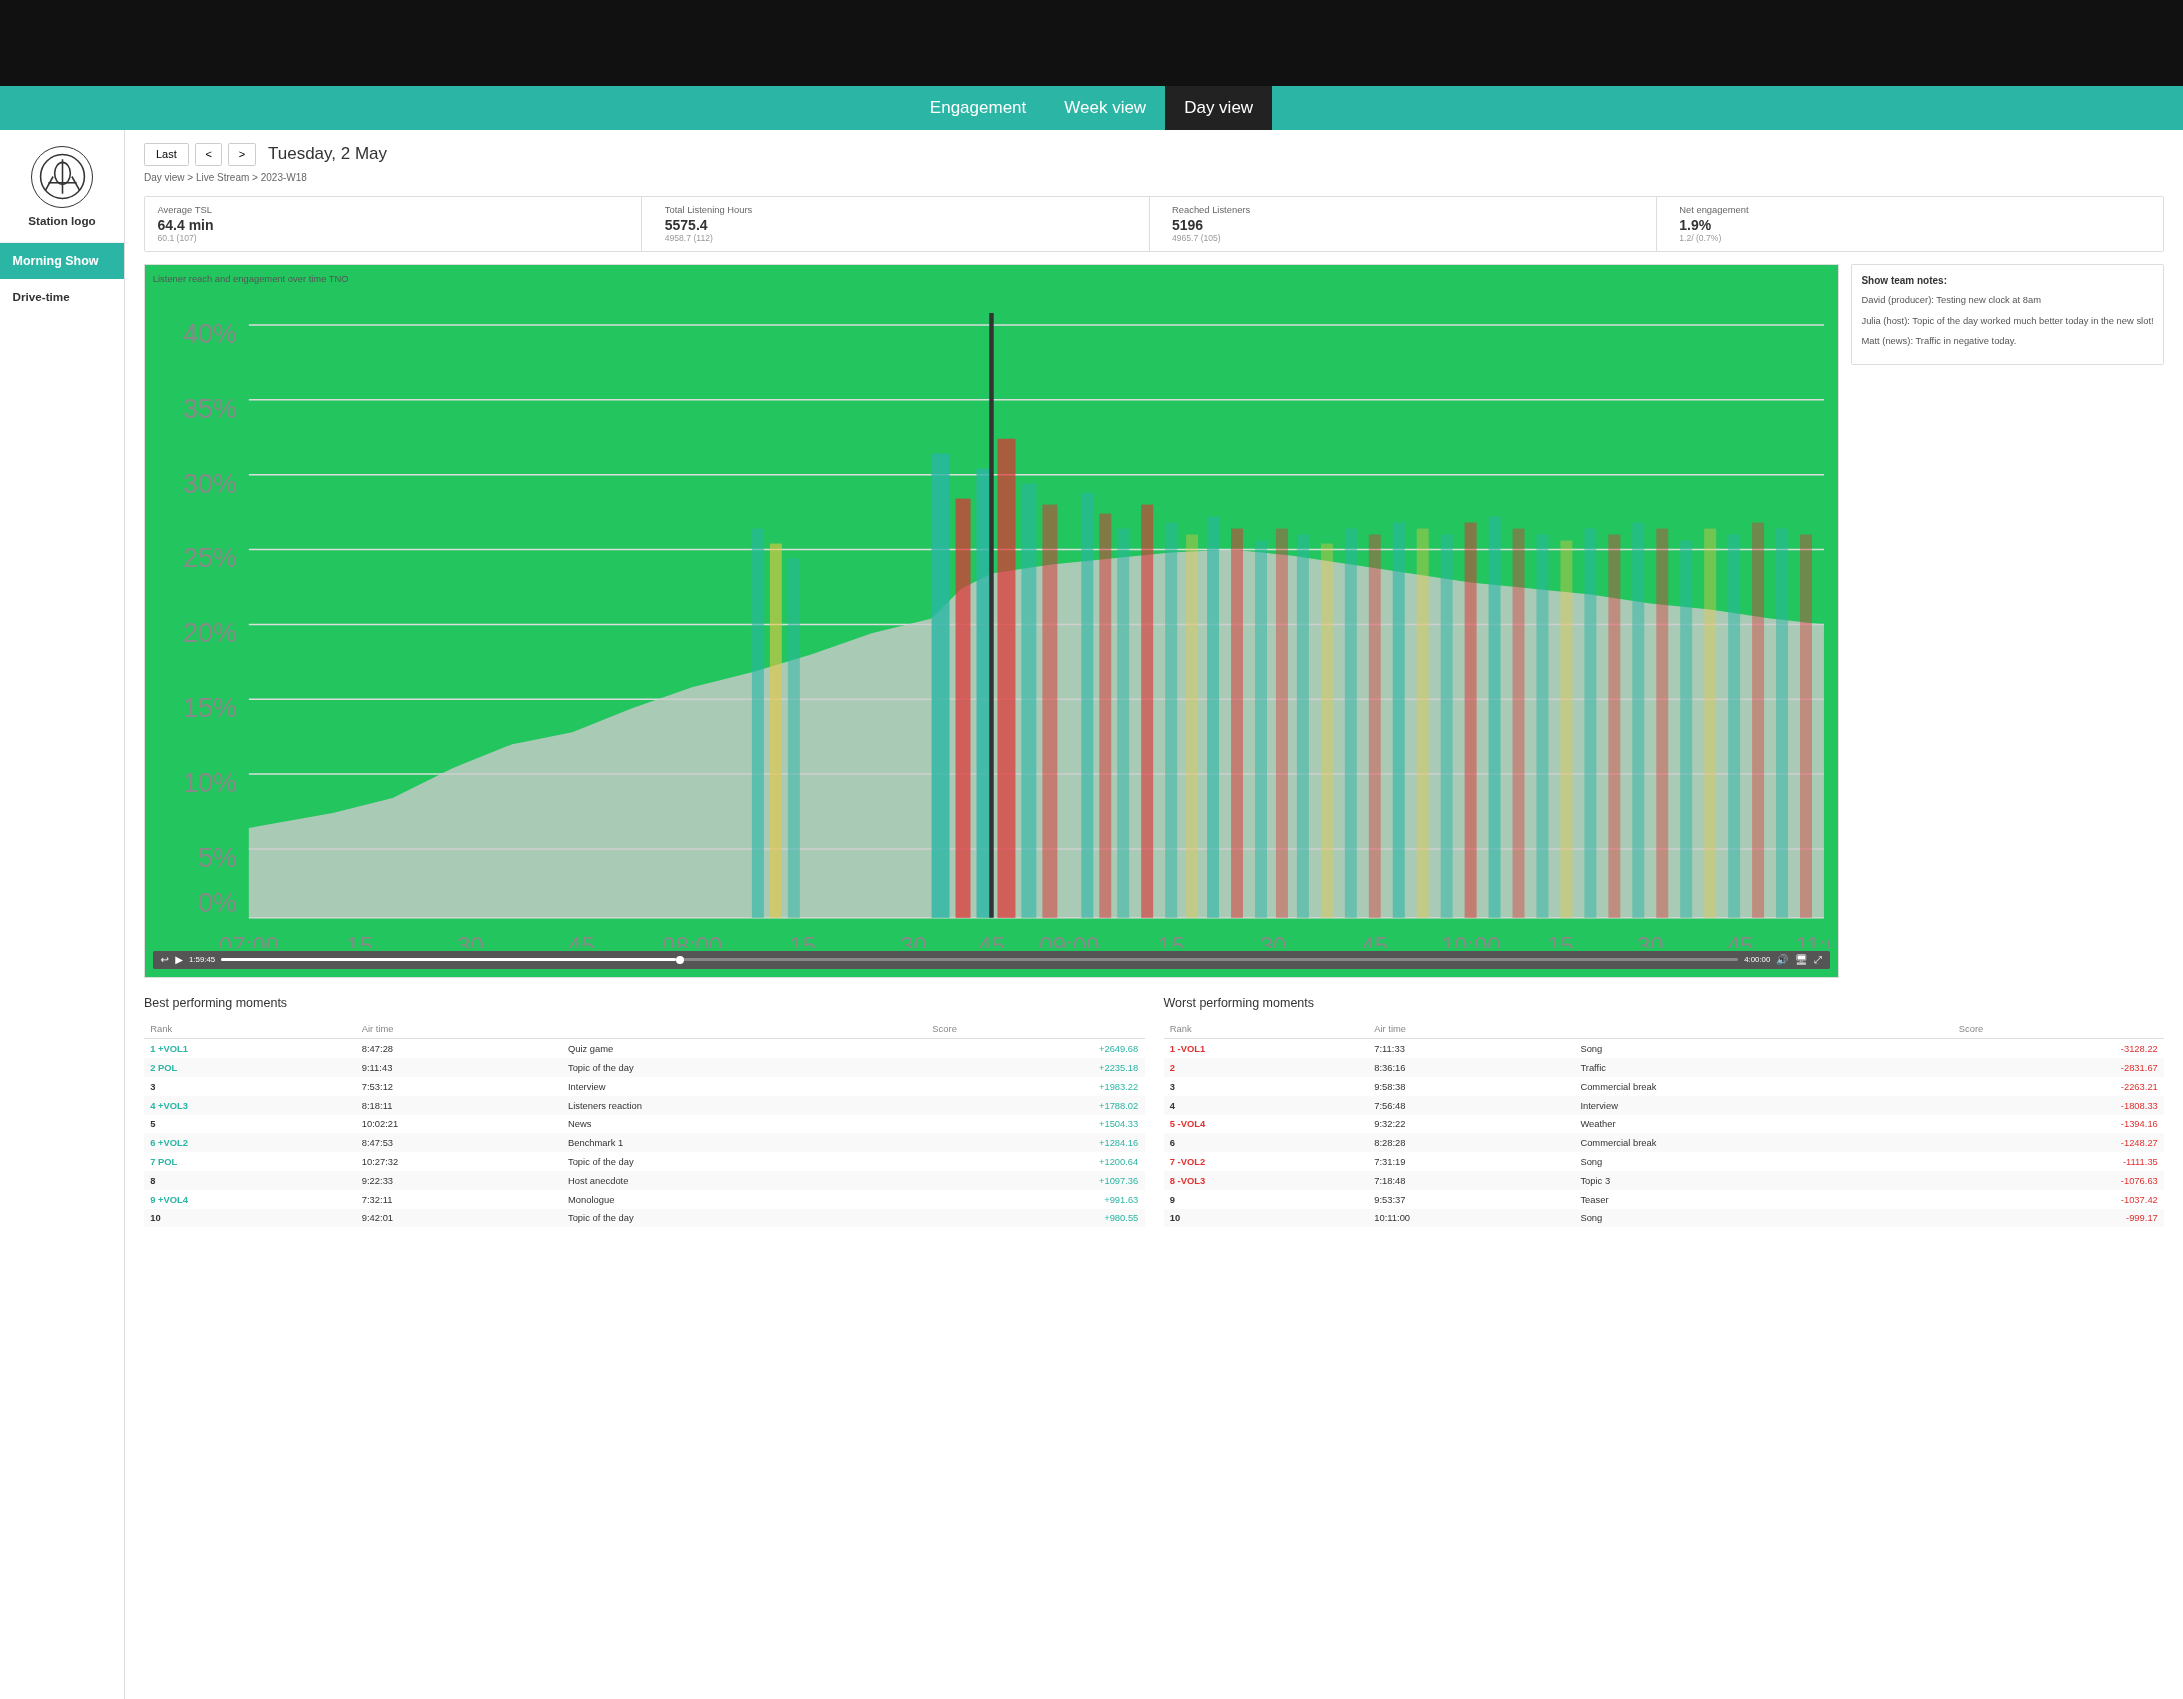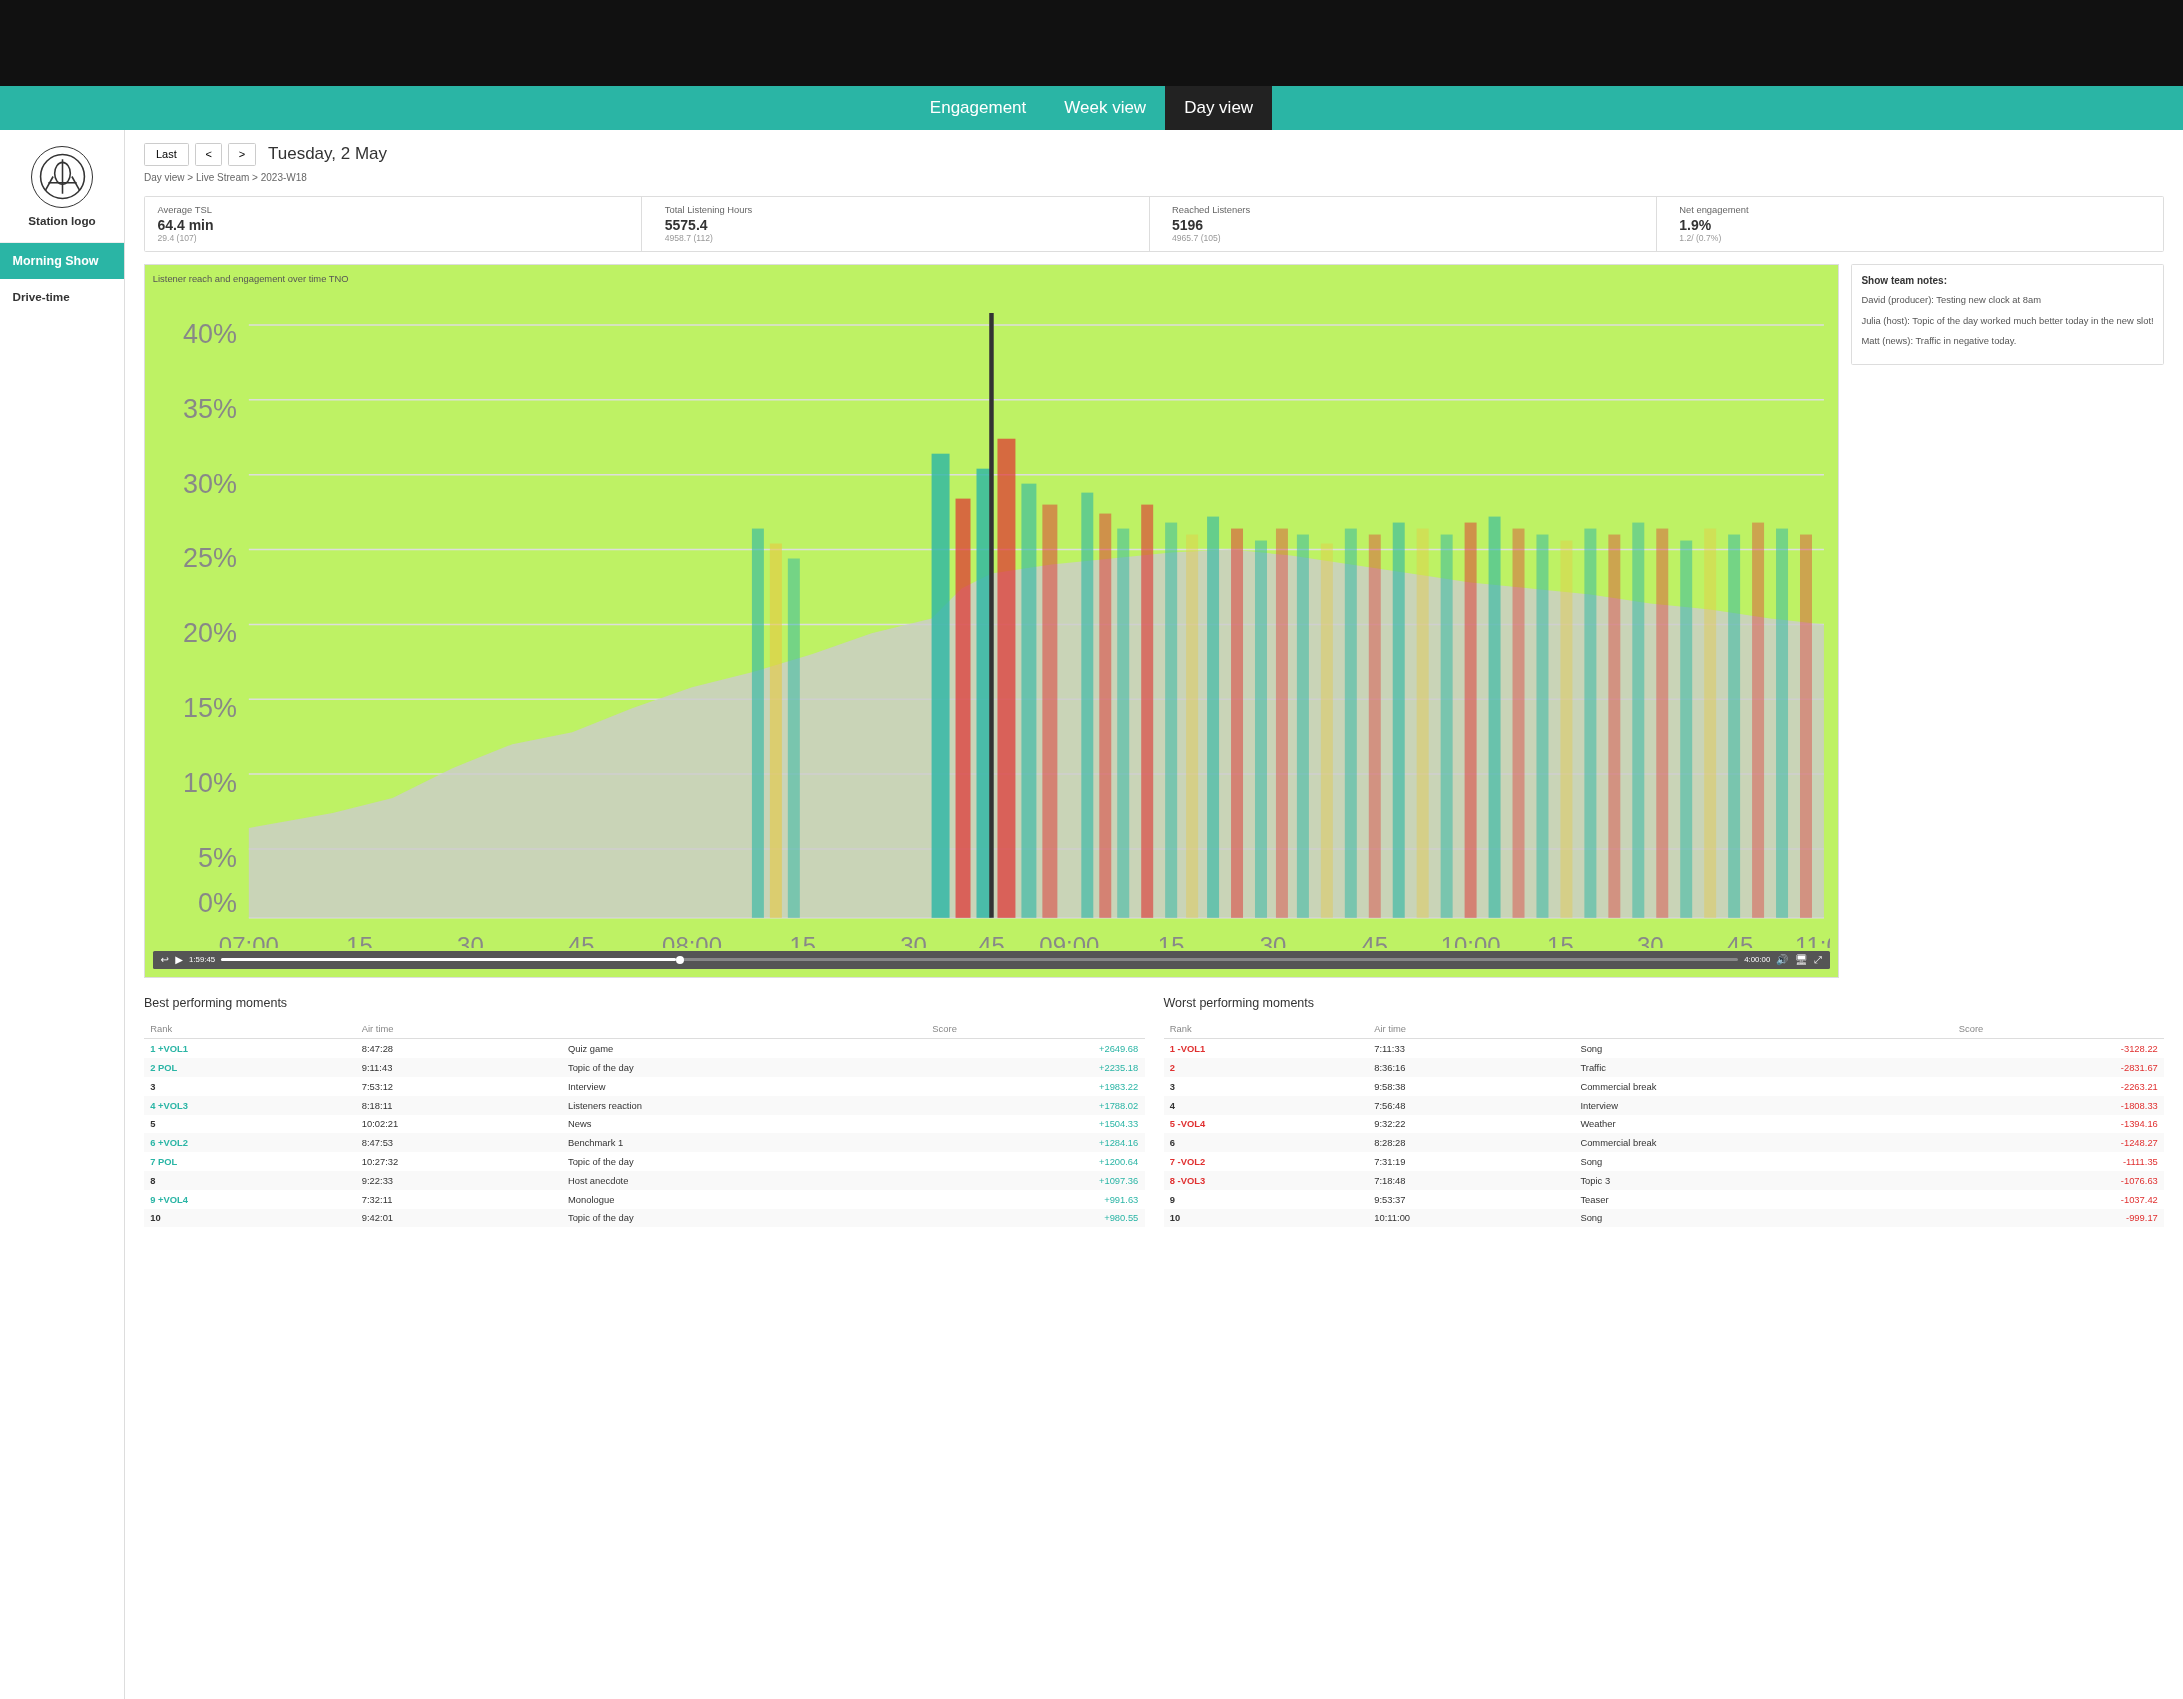--- a/index.html
+++ b/index.html
@@ -125,21 +125,21 @@
     .stat-cell:last-child { border-right: none; }
     .stat-label { font-size: 9.4px; color: #666; margin-bottom: 1.6px; }
     .stat-value { font-size: 14px; font-weight: 700; }
     .stat-sub { font-size: 8.6px; color: #999; }
 
     
     .chart-container {
       border: 0.8px solid #ddd;
       padding: 7.8px;
       margin-bottom: 12.5px;
-      background: #bef264;
+      background: #22c55e;
       position: relative;
     }
     .chart-title { font-size: 9.4px; color: #555; margin-bottom: 4.7px; }
 
     
     .player-bar {
       display: flex;
       align-items: center;
       gap: 6.2px;
       background: #555;
@@ -231,21 +231,21 @@
       <button class="date-arrow">&gt;</button>
       <span class="date-title">Tuesday, 2 May</span>
     </div>
 
     <div class="breadcrumb">Day view &gt; Live Stream &gt; 2023-W18</div>
 
     <div class="stats-row">
       <div class="stat-cell">
         <div class="stat-label">Average TSL</div>
         <div class="stat-value">64.4 min</div>
-        <div class="stat-sub">29.4 (107)</div>
+        <div class="stat-sub">60.1 (107)</div>
       </div>
       <div class="stat-cell">
         <div class="stat-label">Total Listening Hours</div>
         <div class="stat-value">5575.4</div>
         <div class="stat-sub">4958.7 (112)</div>
       </div>
       <div class="stat-cell">
         <div class="stat-label">Reached Listeners</div>
         <div class="stat-value">5196</div>
         <div class="stat-sub">4965.7 (105)</div>

